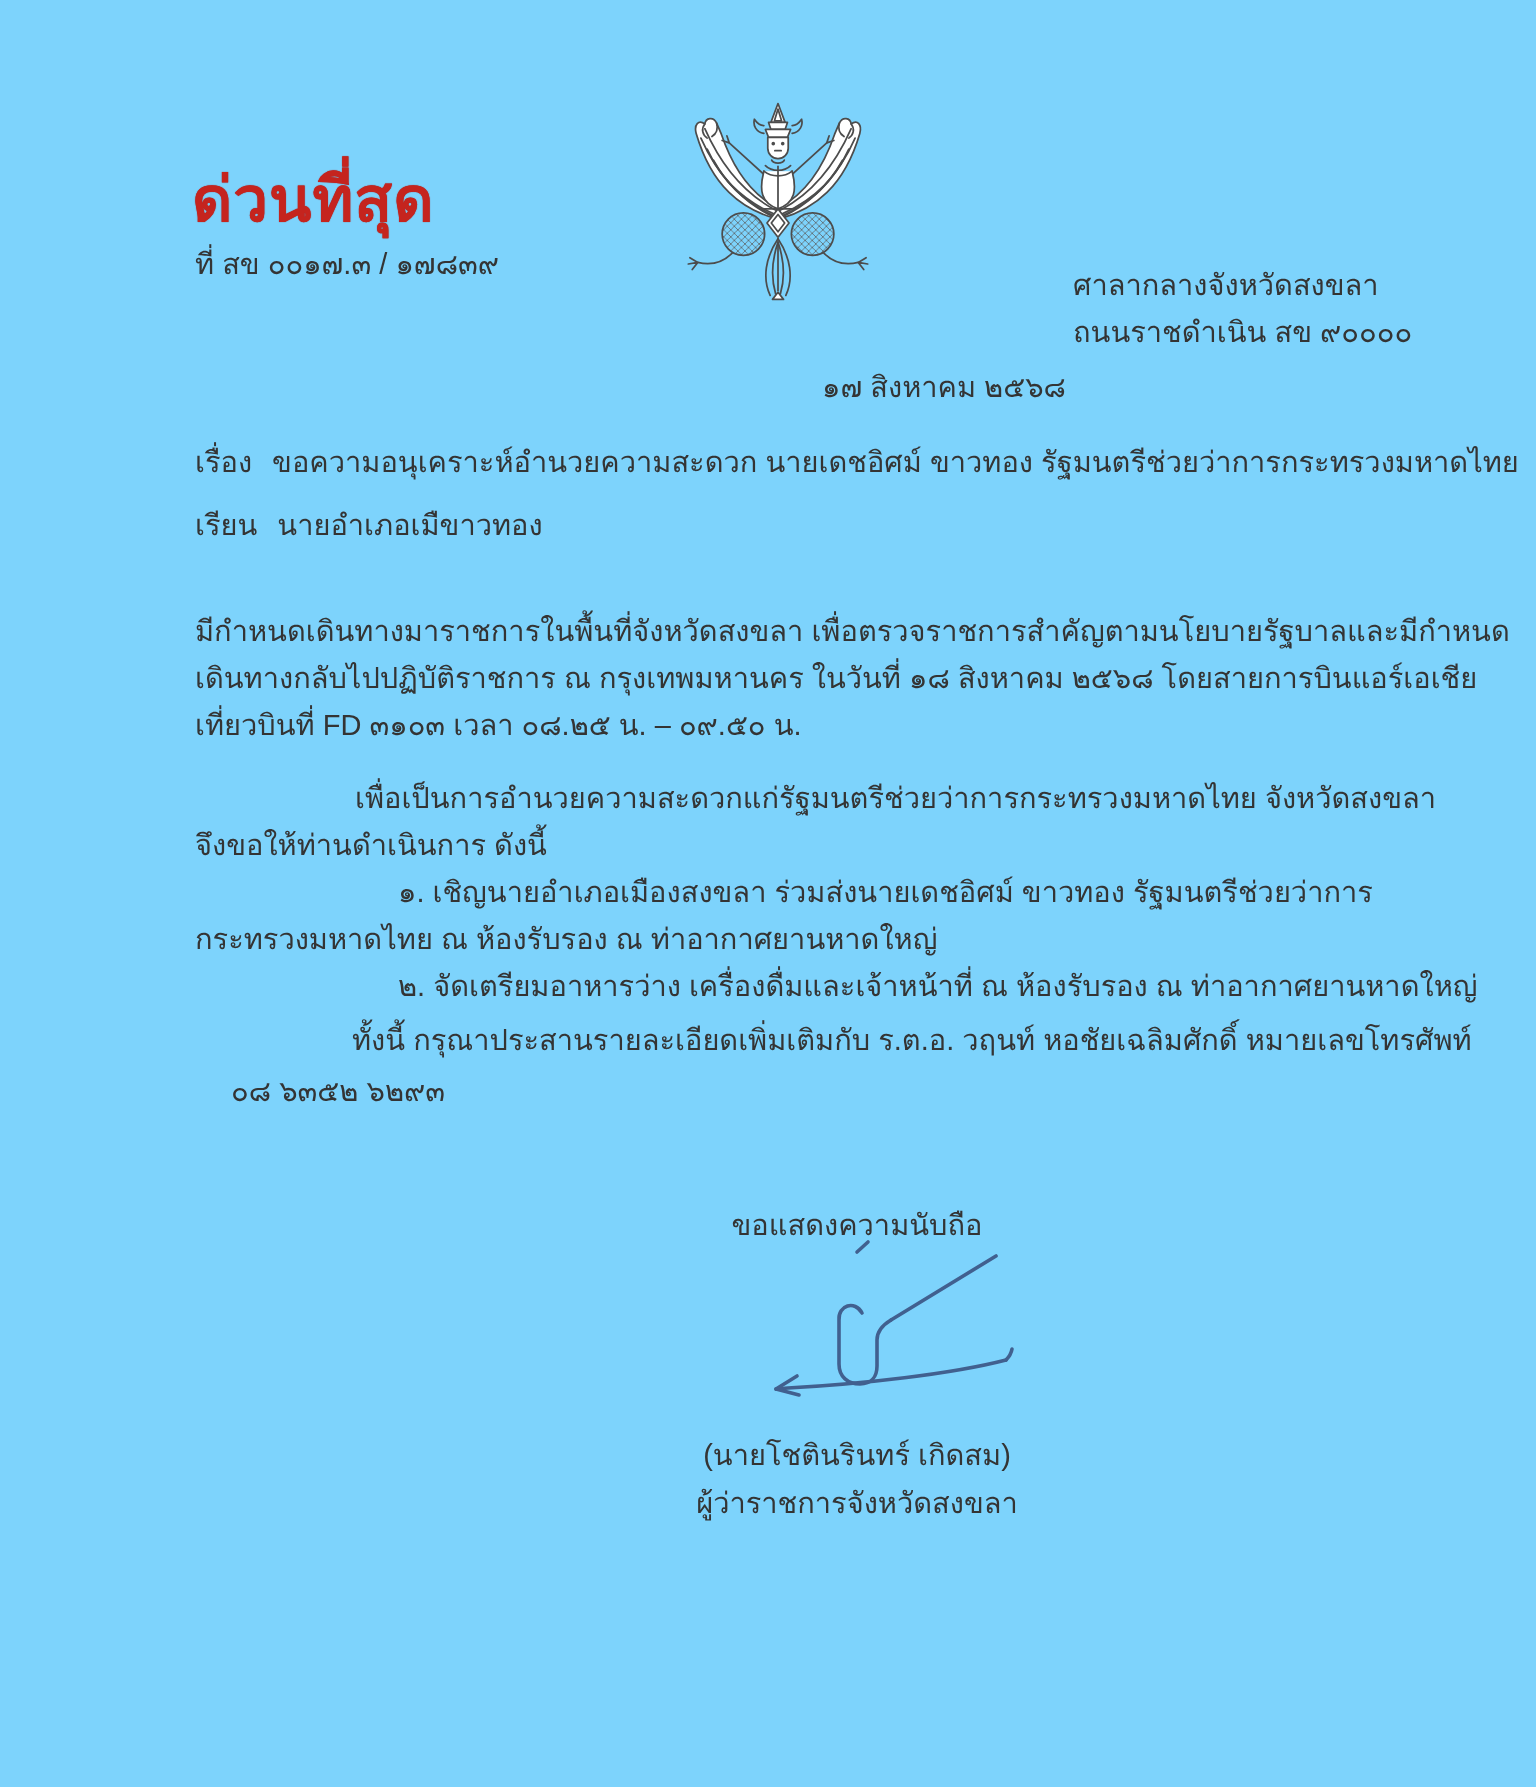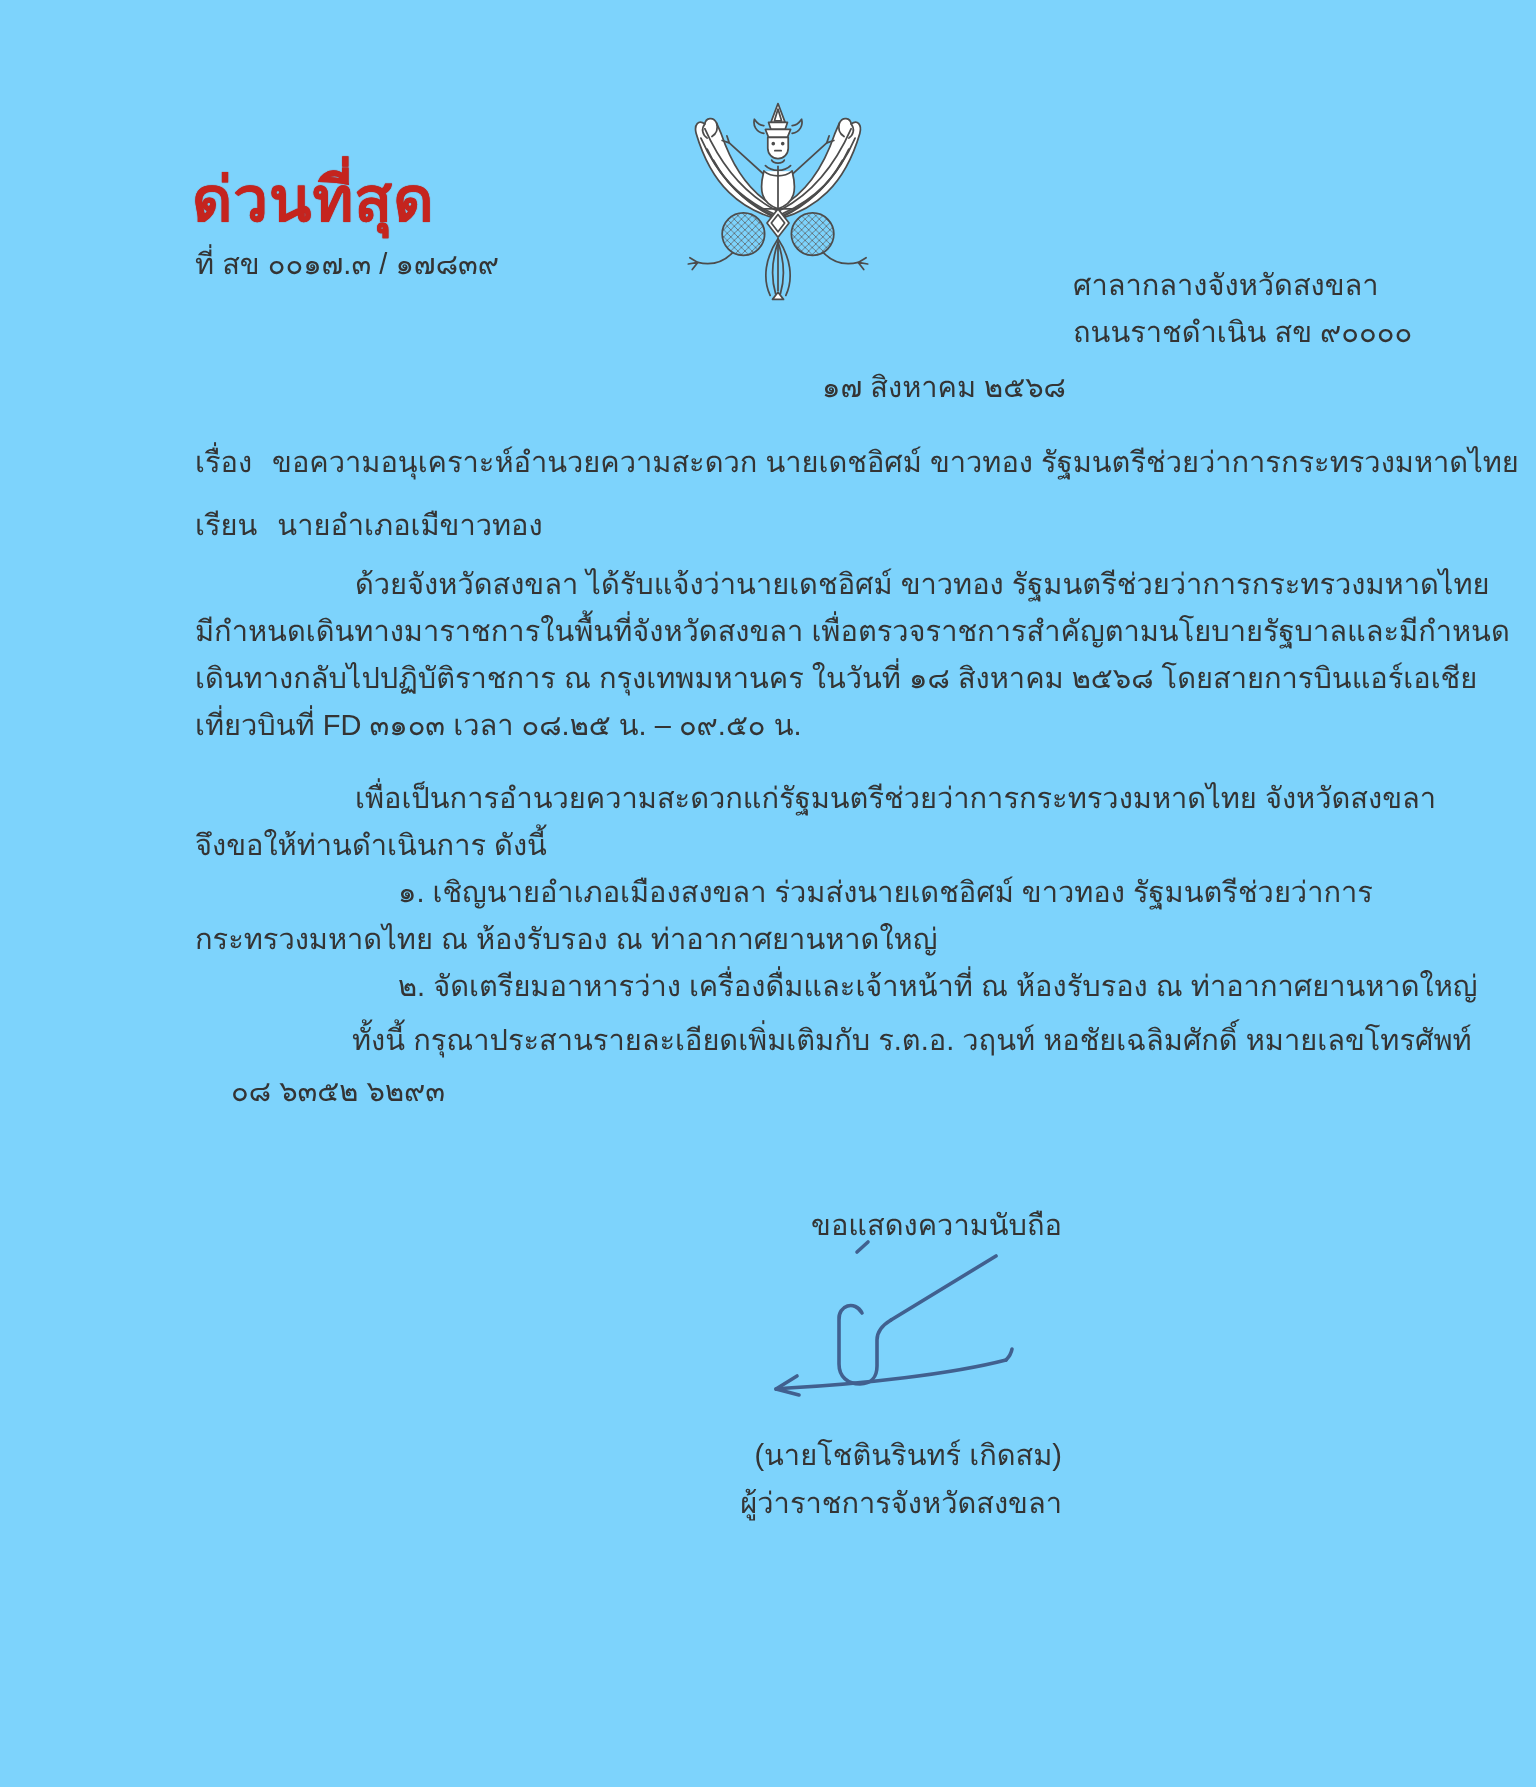--- a/index.html
+++ b/index.html
@@ -17,21 +17,21 @@
     position:absolute; left:192px; top:150px;
     font-size:62px; font-weight:bold; color:#c5241e;
     letter-spacing:1px; white-space:nowrap;
     text-shadow:0 0 1px #a31410;
   }
   .docnum { left:195px; top:247px; }
   .office1 { left:1073px; top:268px; }
   .office2 { left:1073px; top:315px; }
   .date    { left:822px;  top:370px; }
   .labelrow { display:inline-flex; gap:20px; }
-  .center-block { text-align:right; }
+  .center-block { text-align:center; }
   .emblem { position:absolute; left:660px; top:80px; width:236px; height:250px; }
   .signature { position:absolute; left:652px; top:1236px; width:410px; height:175px; }
 </style>
 </head>
 <body>
 
 <div class="page">
 
   <div class="urgency">ด่วนที่สุด</div>
 
@@ -119,21 +119,20 @@
     </span>
   </div>
 
   <div class="line" style="left:195px; top:508px;">
     <span class="labelrow">
       <span>เรียน</span>
       <span>นายอำเภอเมืขาวทอง</span>
     </span>
   </div>
 
-  <div class="line" style="left:355px; top:567px;">ด้วยจังหวัดสงขลา ได้รับแจ้งว่านายเดชอิศม์ ขาวทอง รัฐมนตรีช่วยว่าการกระทรวงมหาดไทย</div>
   <div class="line" style="left:195px; top:614px;">มีกำหนดเดินทางมาราชการในพื้นที่จังหวัดสงขลา เพื่อตรวจราชการสำคัญตามนโยบายรัฐบาลและมีกำหนด</div>
   <div class="line" style="left:195px; top:661px;">เดินทางกลับไปปฏิบัติราชการ ณ กรุงเทพมหานคร ในวันที่ ๑๘ สิงหาคม ๒๕๖๘ โดยสายการบินแอร์เอเชีย</div>
   <div class="line" style="left:195px; top:708px;">เที่ยวบินที่ FD ๓๑๐๓ เวลา ๐๘.๒๕ น. – ๐๙.๕๐ น.</div>
 
   <div class="line" style="left:355px; top:781px;">เพื่อเป็นการอำนวยความสะดวกแก่รัฐมนตรีช่วยว่าการกระทรวงมหาดไทย จังหวัดสงขลา</div>
   <div class="line" style="left:195px; top:828px;">จึงขอให้ท่านดำเนินการ ดังนี้</div>
 
   <div class="line" style="left:398px; top:875px;">๑. เชิญนายอำเภอเมืองสงขลา ร่วมส่งนายเดชอิศม์ ขาวทอง รัฐมนตรีช่วยว่าการ</div>
   <div class="line" style="left:195px; top:922px;">กระทรวงมหาดไทย ณ ห้องรับรอง ณ ท่าอากาศยานหาดใหญ่</div>
 

